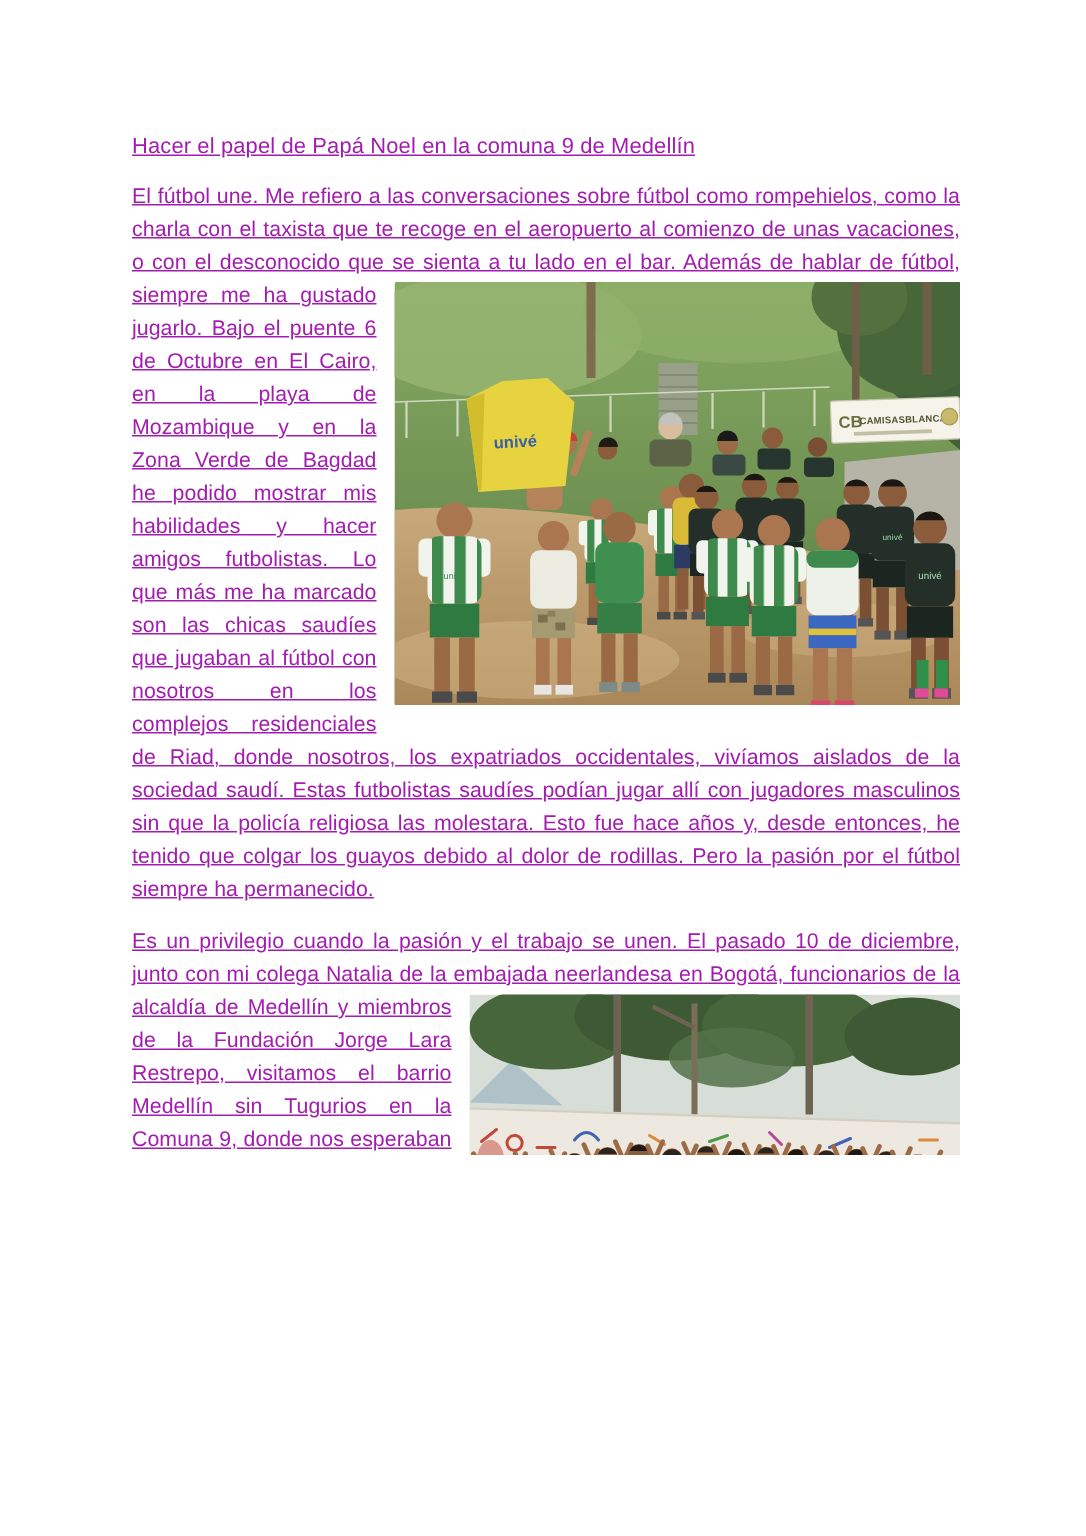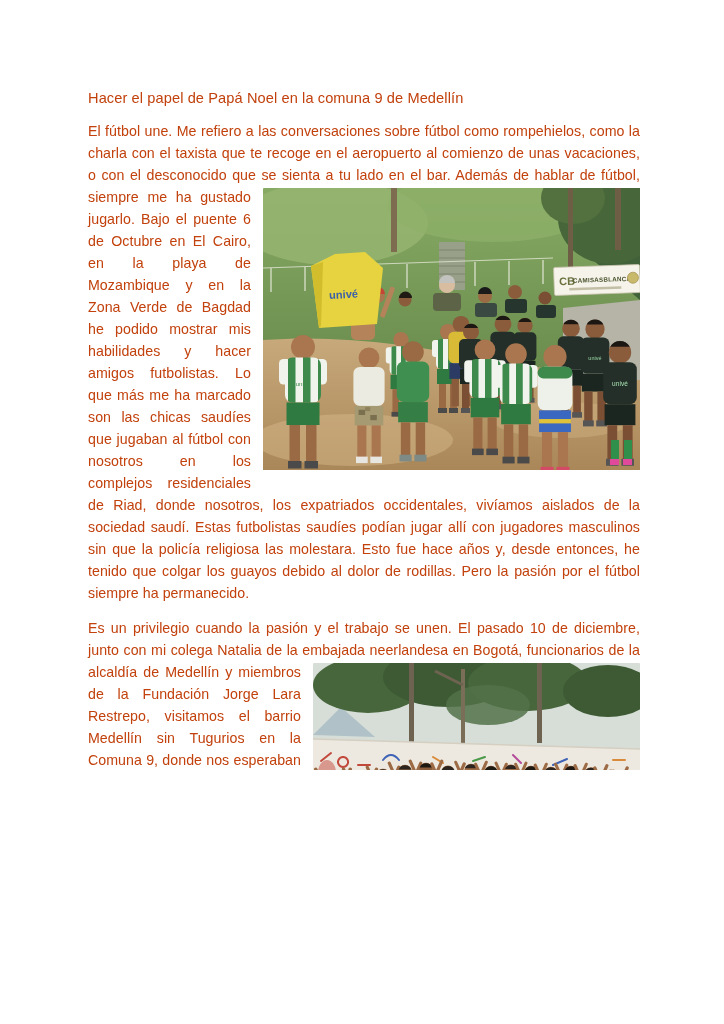--- a/index.html
+++ b/index.html
@@ -3,21 +3,22 @@
 <meta charset="utf-8">
 <style>
   html,body{margin:0;padding:0;background:#ffffff;}
   .page{
     position:relative;
     width:724px;height:770px;
     margin:0 auto;
     background:#ffffff;
     overflow:hidden;
     font-family:"Liberation Sans",sans-serif;
-    color:#c2410c;
+    color:#a21caf;
+    text-decoration:underline;
   }
   .content{padding:86px 84px 0 88px;}
   .doc-title{
     font-size:14.6px;font-weight:400;line-height:25px;
     margin:0 0 9px 0;letter-spacing:.1px;
   }
   .para{
     font-size:14.2px;line-height:22px;
     text-align:justify;margin:0 0 13px 0;letter-spacing:.05px;
   }

